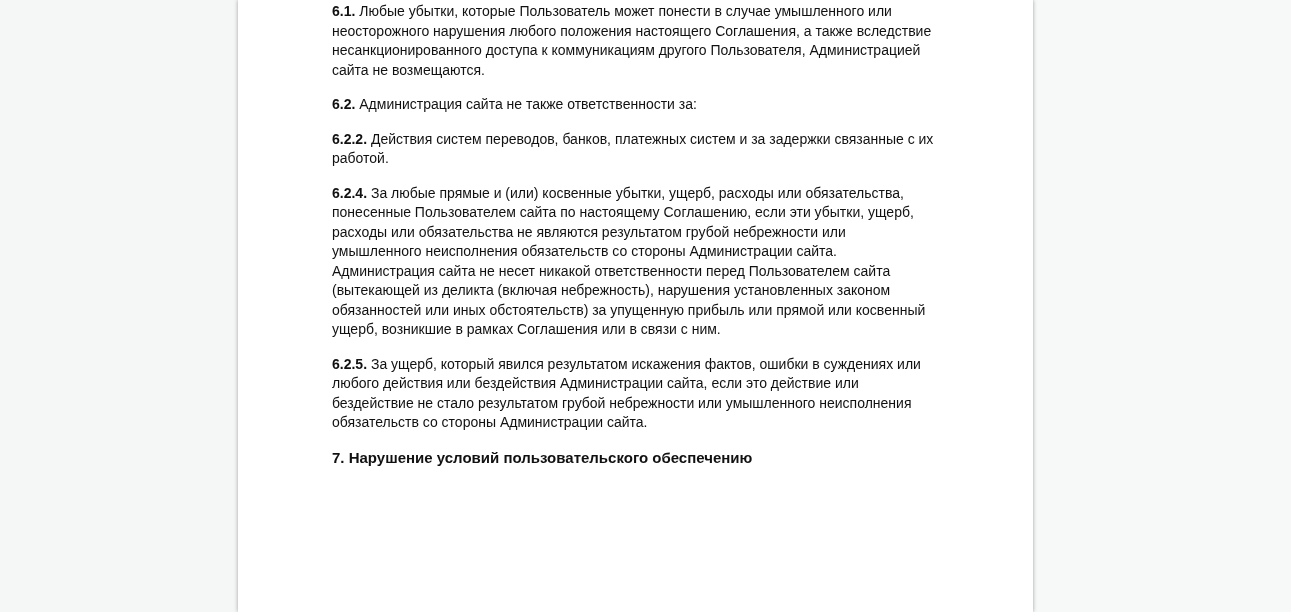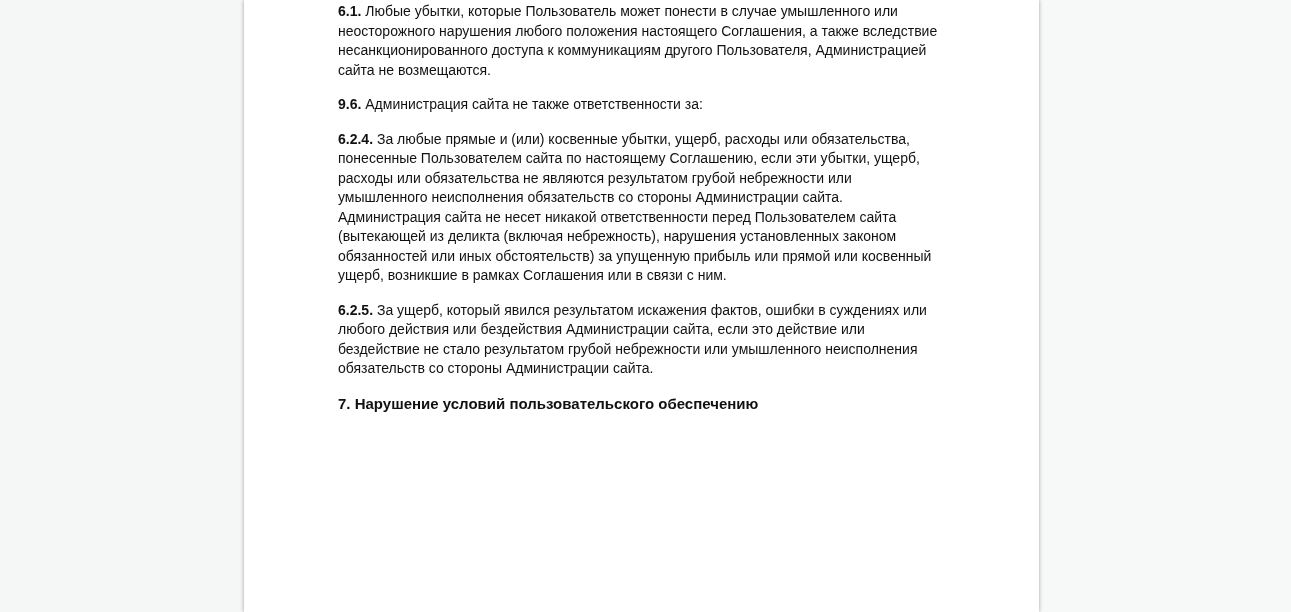--- a/index.html
+++ b/index.html
@@ -31,21 +31,20 @@
   }
   .paper {
     position: absolute;
     left: 238px;
     top: 0;
     width: 795px;
     height: 612px;
     background: var(--paper, #ffffff);
     box-shadow: 0 0 4px rgba(0,0,0,0.35);
     box-sizing: border-box;
-    margin-left: 6px;
   }
   .doc-content {
     box-sizing: content-box;
     width: 605px;
     padding: 2px 96px 0 94px;
     color: var(--text, #111111);
     font-size: 14px;
     line-height: 19.5px;
     text-align: left;
   }
@@ -73,25 +72,29 @@
 
 <div class="paper">
   <div class="doc-content">
 
     <p class="para first">
       <span class="clause-num">6.1.</span>
       <span>Любые убытки, которые Пользователь может понести в случае умышленного или неосторожного нарушения любого положения настоящего Соглашения, а также вследствие несанкционированного доступа к коммуникациям другого Пользователя, Администрацией сайта не возмещаются.</span>
     </p>
 
     <p class="para">
-      <span class="clause-num">9.6.</span>
+      <span class="clause-num">6.2.</span>
       <span>Администрация сайта не также ответственности за:</span>
     </p>
 
 
+    <p class="para">
+      <span class="clause-num">6.2.2.</span>
+      <span>Действия систем переводов, банков, платежных систем и за задержки связанные с их работой.</span>
+    </p>
 
 
     <p class="para">
       <span class="clause-num">6.2.4.</span>
       <span>За любые прямые и (или) косвенные убытки, ущерб, расходы или обязательства, понесенные Пользователем сайта по настоящему Соглашению, если эти убытки, ущерб, расходы или обязательства не являются результатом грубой небрежности или умышленного неисполнения обязательств со стороны Администрации сайта. Администрация сайта не несет никакой ответственности перед Пользователем сайта (вытекающей из деликта (включая небрежность), нарушения установленных законом обязанностей или иных обстоятельств) за упущенную прибыль или прямой или косвенный ущерб, возникшие в рамках Соглашения или в связи с ним.</span>
     </p>
 
     <p class="para">
       <span class="clause-num">6.2.5.</span>
       <span>За ущерб, который явился результатом искажения фактов, ошибки в суждениях или любого действия или бездействия Администрации сайта, если это действие или бездействие не стало результатом грубой небрежности или умышленного неисполнения обязательств со стороны Администрации сайта.</span>

